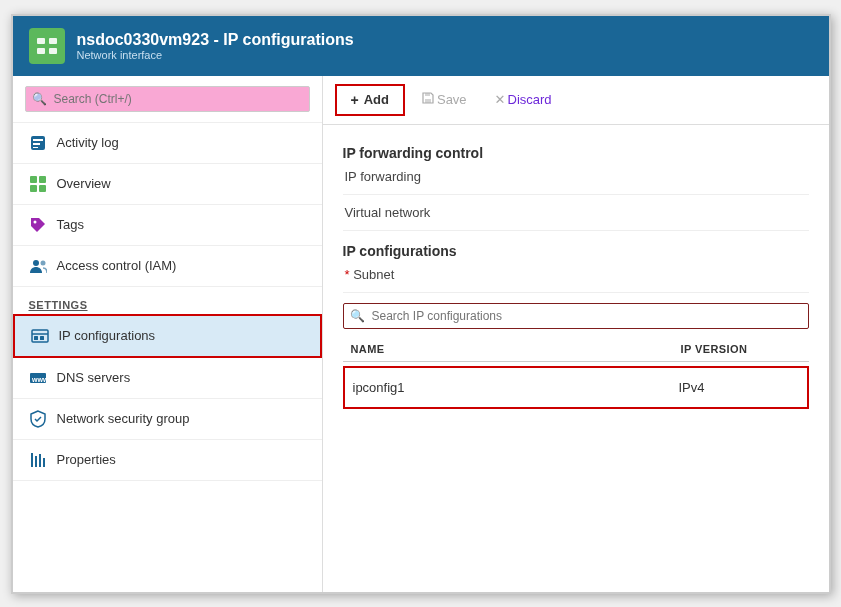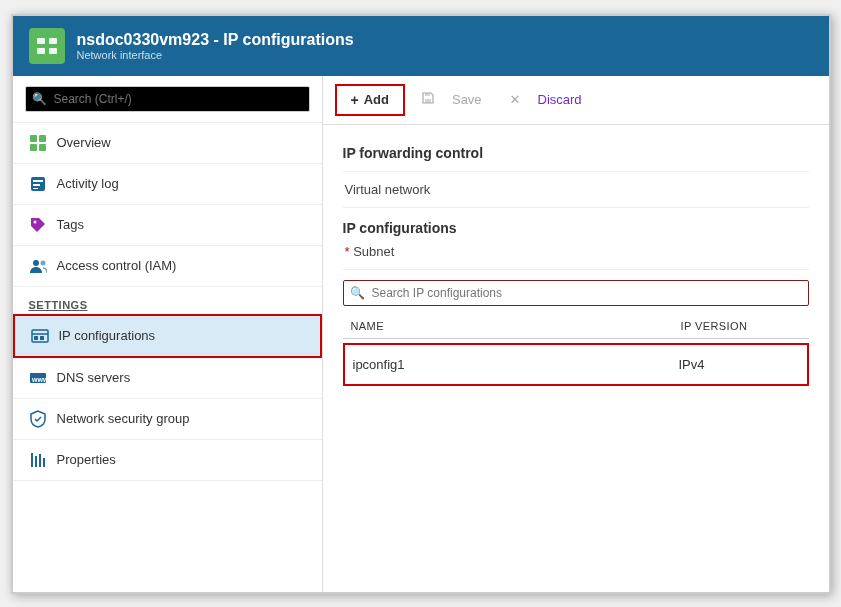--- a/index.html
+++ b/index.html
@@ -82,21 +82,21 @@
       padding: 10px 12px;
       border-bottom: 1px solid #eee;
     }
 
     .search-box input {
       width: 100%;
       padding: 5px 10px 5px 28px;
       border: 1px solid #ccc;
       border-radius: 2px;
       font-size: 12px;
-      background: #000000;
+      background: #f9a8d4;
       color: #666;
       outline: none;
     }
 
     .search-box-wrapper {
       position: relative;
     }
 
     .search-box-wrapper .search-icon {
       position: absolute;
@@ -168,21 +168,21 @@
       border: 2px solid #cc0000;
       cursor: pointer;
       font-size: 13px;
       font-weight: 600;
       color: #333;
     }
 
     .btn-save, .btn-discard {
       display: flex;
       align-items: center;
-      gap: 17px;
+      gap: 2px;
       padding: 6px 12px;
       background: transparent;
       border: none;
       cursor: pointer;
       font-size: 13px;
       color: #888;
     }
 
     .main-content {
       padding: 16px 20px;
@@ -232,21 +232,21 @@
       top: 50%;
       transform: translateY(-50%);
       color: #999;
       font-size: 12px;
     }
 
     .table-header {
       display: flex;
       padding: 6px 8px;
       font-size: 11px;
-      font-weight: 400;
+      font-weight: 700;
       color: #333;
       text-transform: uppercase;
       border-bottom: 1px solid #ccc;
       letter-spacing: 0.4px;
     }
 
     .table-header .col-name { flex: 1; }
     .table-header .col-ipver { width: 120px; }
 
     .table-row {
@@ -289,39 +289,39 @@
       <div class="search-box">
         <div class="search-box-wrapper">
           <span class="search-icon">🔍</span>
           <input type="text" placeholder="Search (Ctrl+/)" style="">
         </div>
       </div>
 
       <div class="sidebar-item">
         <span class="item-icon">
           <svg width="18" height="18" viewBox="0 0 18 18">
+            <rect x="2" y="2" width="14" height="14" rx="2" fill="#1a6696"></rect>
+            <rect x="4" y="5" width="10" height="2" fill="white"></rect>
+            <rect x="4" y="9" width="7" height="2" fill="white"></rect>
+            <rect x="4" y="13" width="5" height="1" fill="white"></rect>
+          </svg>
+        </span>
+        <span>Activity log</span>
+      </div>
+
+      <div class="sidebar-item">
+        <span class="item-icon">
+          <svg width="18" height="18" viewBox="0 0 18 18">
             <rect x="1" y="1" width="7" height="7" fill="#5cb85c" rx="1"></rect>
             <rect x="10" y="1" width="7" height="7" fill="#5cb85c" rx="1"></rect>
             <rect x="1" y="10" width="7" height="7" fill="#5cb85c" rx="1"></rect>
             <rect x="10" y="10" width="7" height="7" fill="#5cb85c" rx="1"></rect>
           </svg>
         </span>
         <span>Overview</span>
-      </div>
-
-      <div class="sidebar-item">
-        <span class="item-icon">
-          <svg width="18" height="18" viewBox="0 0 18 18">
-            <rect x="2" y="2" width="14" height="14" rx="2" fill="#1a6696"></rect>
-            <rect x="4" y="5" width="10" height="2" fill="white"></rect>
-            <rect x="4" y="9" width="7" height="2" fill="white"></rect>
-            <rect x="4" y="13" width="5" height="1" fill="white"></rect>
-          </svg>
-        </span>
-        <span>Activity log</span>
       </div>
 
       <div class="sidebar-item">
         <span class="item-icon">
           <svg width="18" height="18" viewBox="0 0 18 18">
             <path d="M2 2h8l6 6-8 8-6-6V2z" fill="#9c27b0"></path>
             <circle cx="6" cy="6" r="1.5" fill="white"></circle>
           </svg>
         </span>
         <span>Tags</span>
@@ -406,20 +406,21 @@
         </button>
         <button class="btn-discard">
           <span style="color:#aaa;">✕</span>
           <span style="color:#6d28d9;">Discard</span>
         </button>
       </div>
 
       <div class="main-content">
 
         <div class="section-title">IP forwarding control</div>
+        <div class="field-label">IP forwarding</div>
         <hr class="divider">
         <div class="field-label">Virtual network</div>
         <hr class="divider">
 
         <div class="section-title" style="margin-top:12px;">IP configurations</div>
         <div class="field-label">
           <span style="color:#cc0000;">* </span><span>Subnet</span>
         </div>
         <hr class="divider">
 

